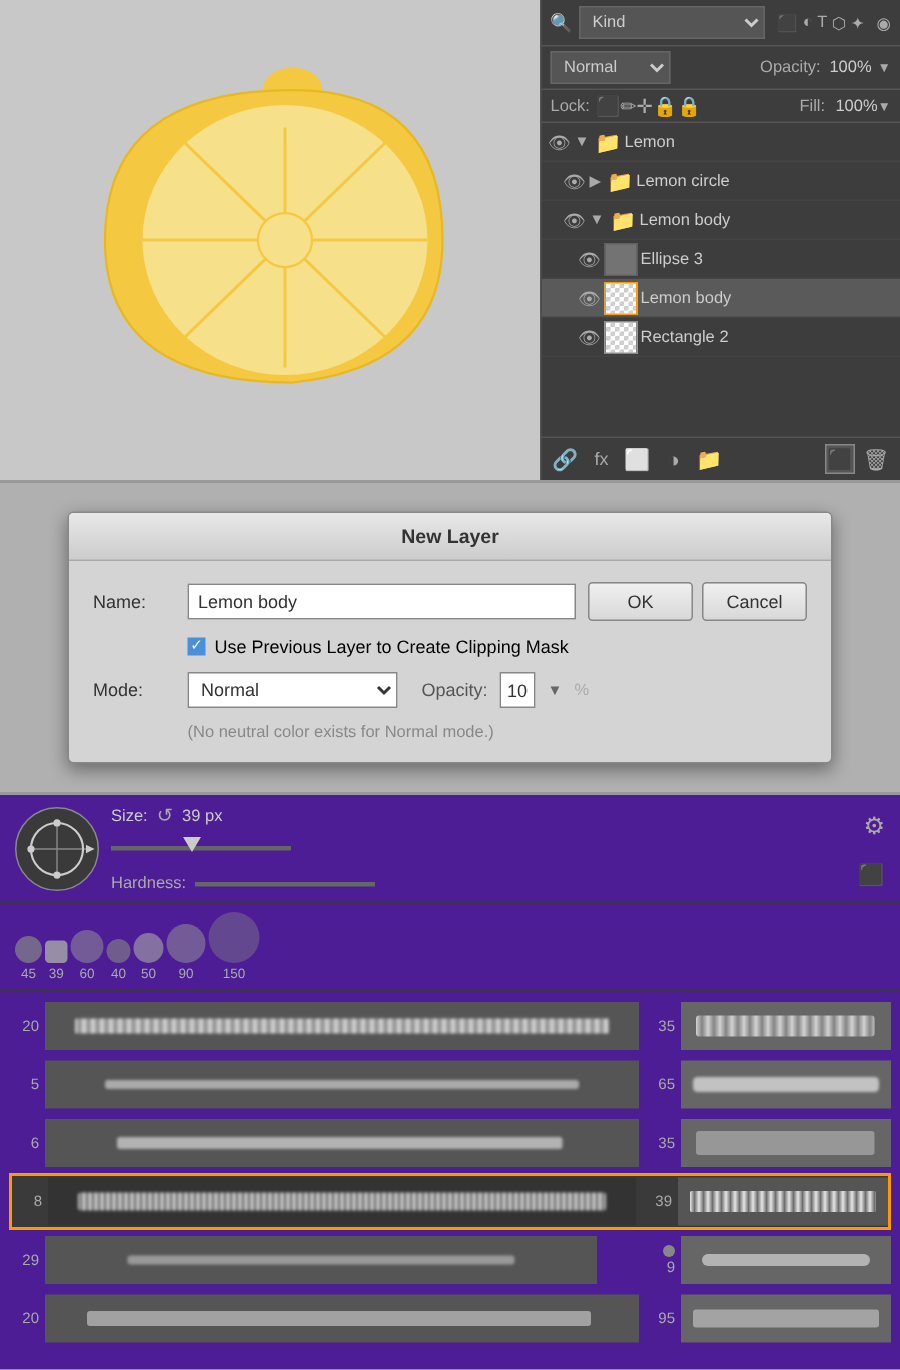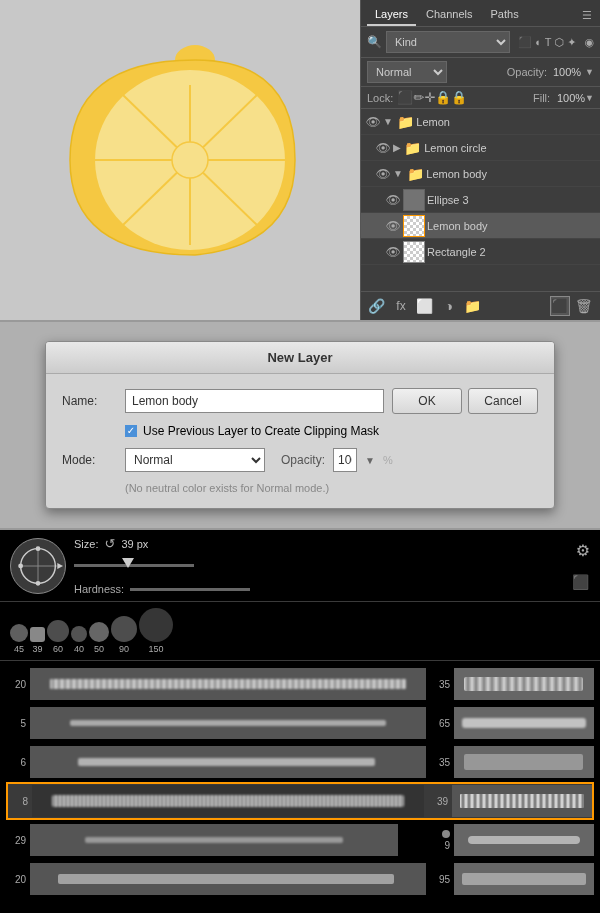--- a/index.html
+++ b/index.html
@@ -366,21 +366,21 @@
       flex-direction: row;
       gap: 6px;
       margin-left: auto;
       align-items: center;
     }
 
     
     .brush-section {
       width: 600px;
       height: 383px;
-      background: #000000;
+      background: #4c1d95;
       display: flex;
       flex-direction: column;
     }
 
     .brush-top-bar {
       display: flex;
       align-items: center;
       padding: 6px 10px;
       gap: 8px;
       border-bottom: 1px solid #3a3a3a;
@@ -625,26 +625,20 @@
 
         <ellipse cx="150" cy="130" rx="18" ry="18" fill="#f7e08a" stroke="#f5c842" stroke-width="1.5"></ellipse>
 
         <path d="M30,130 Q30,30 155,30 Q255,30 255,130 Q255,215 155,225 Q30,225 30,130 Z" fill="none" stroke="#e8b820" stroke-width="1.5"></path>
       </svg>
     </div>
   </div>
 
   <div class="layers-panel">
 
-    <div class="layers-tabs">
-      <div class="layers-tab active">Layers</div>
-      <div class="layers-tab">Channels</div>
-      <div class="layers-tab">Paths</div>
-      <div class="layers-panel-menu">☰</div>
-    </div>
 
     <div class="layers-kind-row">
       <span style="color:#aaa;font-size:12px;">🔍</span>
       <select class="layers-kind-select">
         <option>Kind</option>
       </select>
       <div class="layer-icons-row">
         <span style="font-size:11px;color:#aaa;cursor:pointer;">⬛</span>
         <span style="font-size:11px;color:#aaa;cursor:pointer;">◐</span>
         <span style="font-size:11px;color:#aaa;cursor:pointer;">T</span>

